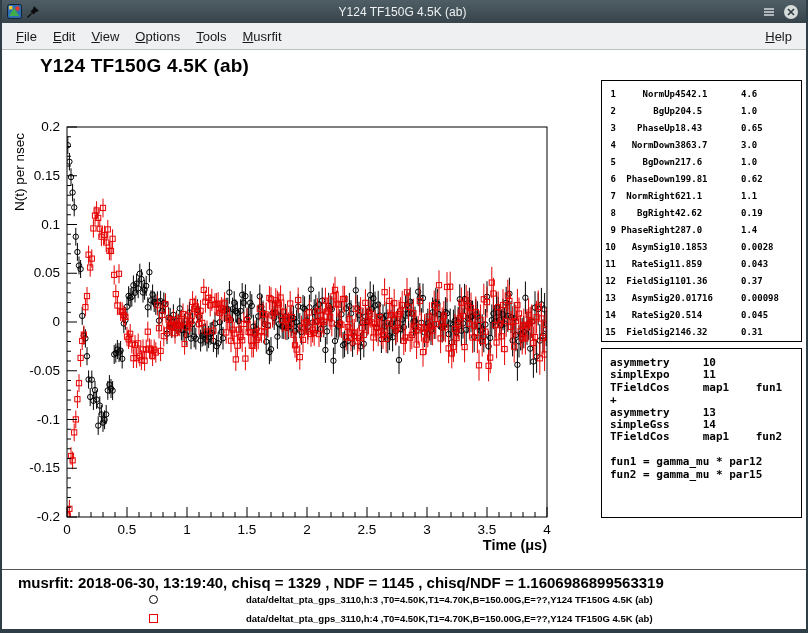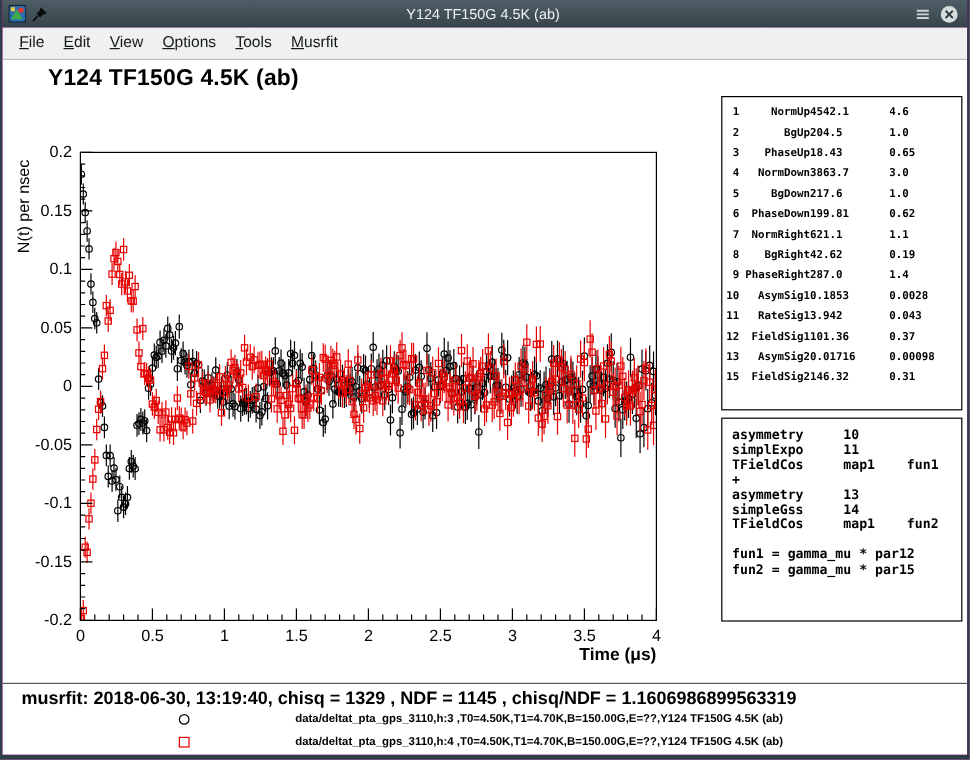--- a/index.html
+++ b/index.html
@@ -1,35 +1,35 @@
 <!DOCTYPE html>
 <html><head>
 <meta charset="utf-8">
 <style>
   html,body{margin:0;padding:0;background:#5a6266;}
   .window{
     position:relative;width:808px;height:633px;box-sizing:border-box;
-    background:#a21caf;border:2px solid #2f3e46;border-top:none;border-bottom-width:4px;
+    background:#15803d;border:2px solid #2f3e46;border-top:none;border-bottom-width:4px;
     font-family:"Liberation Sans",sans-serif;overflow:hidden;
   }
   
   .titlebar{
     position:absolute;top:0;left:0;right:0;height:23px;
     background:linear-gradient(#4f5e66,#37434a);
     display:flex;align-items:center;color:#edf1f2;font-size:12px;
   }
   .tb-icons{display:flex;align-items:center;gap:3px;padding-left:4px;width:120px;}
   .tb-title{flex:1;text-align:center;white-space:nowrap;}
   .tb-buttons{display:flex;align-items:center;gap:6px;justify-content:flex-end;padding-right:7px;width:120px;}
   .tb-btn{width:16px;height:16px;display:flex;align-items:center;justify-content:center;cursor:default;}
   
   .menubar{
     position:absolute;top:23px;left:0;right:0;height:27px;
     background:#eff0f1;border-bottom:1px solid #b9bec1;
-    display:flex;align-items:flex-start;font-size:13px;color:#16191b;padding:0 6px;box-sizing:border-box;flex-direction:column;
+    display:flex;align-items:center;font-size:13px;color:#16191b;padding:0 6px;box-sizing:border-box;
   }
   .menu-item{padding:4px 8px;white-space:nowrap;}
   .menu-spacer{flex:1;}
   
   .canvas{position:absolute;top:50px;left:0;right:0;bottom:0;background:#fff;color:#000;}
   .plot-title{position:absolute;left:38px;top:5px;font-size:19px;font-weight:bold;letter-spacing:0.2px;}
   #plot{position:absolute;left:0;top:0;}
   
   .param-box{
     position:absolute;left:599px;top:30px;width:201px;height:262px;
@@ -887,34 +887,40 @@
           </div>
           <div class="prow">
             <span class="c-idx">10</span>
             <span class="c-name">AsymSig1</span>
             <span class="c-val">0.1853</span>
             <span class="c-err">0.0028</span>
           </div>
           <div class="prow">
             <span class="c-idx">11</span>
             <span class="c-name">RateSig1</span>
-            <span class="c-val">3.942</span>
+            <span class="c-val">1.859</span>
             <span class="c-err">0.043</span>
           </div>
           <div class="prow">
             <span class="c-idx">12</span>
             <span class="c-name">FieldSig1</span>
             <span class="c-val">101.36</span>
             <span class="c-err">0.37</span>
           </div>
           <div class="prow">
             <span class="c-idx">13</span>
             <span class="c-name">AsymSig2</span>
             <span class="c-val">0.01716</span>
             <span class="c-err">0.00098</span>
+          </div>
+          <div class="prow">
+            <span class="c-idx">14</span>
+            <span class="c-name">RateSig2</span>
+            <span class="c-val">0.514</span>
+            <span class="c-err">0.045</span>
           </div>
           <div class="prow">
             <span class="c-idx">15</span>
             <span class="c-name">FieldSig2</span>
             <span class="c-val">146.32</span>
             <span class="c-err">0.31</span>
           </div>
         </div>
     </div>
 

